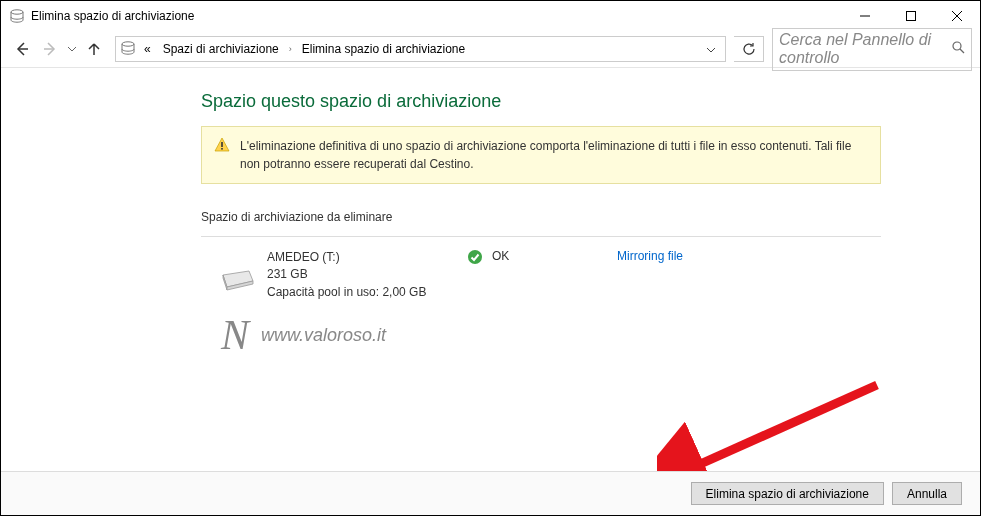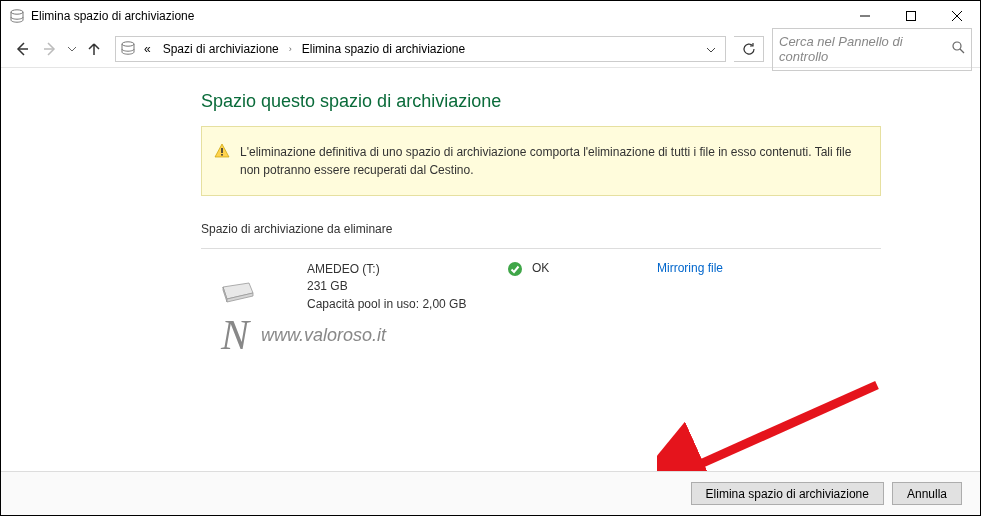--- a/index.html
+++ b/index.html
@@ -16,37 +16,37 @@
 .navbar { height: 36px; display: flex; align-items: center; padding: 0 8px; gap: 2px; }
 .nav-btn { width: 26px; height: 26px; display: flex; align-items: center; justify-content: center; color: #888; }
 .nav-btn.active { color: #333; }
 .nav-btn svg { width: 16px; height: 16px; }
 .nav-chev { width: 14px; color: #666; font-size: 10px; display:flex; align-items:center; justify-content:center;}
 .address { flex: 1; height: 26px; border: 1px solid #ccc; margin: 0 6px; display: flex; align-items: center; padding: 0 4px; font-size: 12px; gap: 4px; }
 .address .bc-sep { color: #666; font-size: 9px; padding: 0 2px; }
 .address .bc-item { padding: 2px 4px; }
 .address .bc-chev { margin-left: auto; color: #444; font-size: 10px; padding: 0 6px; }
 .refresh { width: 30px; height: 26px; border: 1px solid #ccc; border-left: none; display: flex; align-items: center; justify-content: center; color: #333; margin-right: 6px; }
-.search { width: 200px; height: 43px; border: 1px solid #ccc; display: flex; align-items: center; padding: 0 6px; color: #888; font-size: 13px; font-style: italic; }
+.search { width: 200px; height: 43px; border: 1px solid #ccc; display: flex; align-items: center; padding: 0 6px; color: #888; font-size: 16px; font-style: italic; }
 .search .sicon { margin-left: auto; color: #666; font-style: normal; }
 
 .hr { height: 1px; background: #e5e5e5; }
 
 
 .content { position: absolute; top: 72px; left: 0; right: 0; bottom: 44px; padding: 18px 0 0 200px; }
 .page-title { color: #0a6b3a; font-size: 18px; font-weight: 400; margin-bottom: 14px; }
-.warning-box { width: 680px; background: #fffcdc; border: 1px solid #e6e0a0; padding: 16px 12px; display: flex; align-items: flex-start; gap: 10px; font-size: 12px; color: #333; line-height: 1.5; }
+.warning-box { width: 680px; background: #fffcdc; border: 1px solid #e6e0a0; padding: 10px 12px; display: flex; align-items: flex-start; gap: 10px; font-size: 12px; color: #333; line-height: 1.5; }
 .warn-icon { flex-shrink: 0; }
 
 .section-label { font-size: 12px; color: #333; margin-top: 26px; margin-bottom: 12px; }
 .section-line { width: 680px; height: 1px; background: #ddd; margin-bottom: 12px; }
 
 .space-row { display: flex; width: 680px; }
 .drive-icon { width: 48px; margin-left: 18px; margin-top: 18px; flex-shrink: 0; }
-.space-info { width: 200px; font-size: 12px; color: #333; line-height: 1.45; margin-left: 40px; }
+.space-info { width: 200px; font-size: 12px; color: #333; line-height: 1.45; }
 .space-status { display: flex; align-items: flex-start; gap: 9px; font-size: 12px; color: #333; width: 150px; }
 .space-link { color: #0066cc; font-size: 12px; cursor: pointer; }
 
 .watermark { position: absolute; top: 310px; left: 220px; display: flex; align-items: center; gap: 12px; color: #888; font-size: 18px; font-style: italic; }
 .watermark .logo { font-family: 'Brush Script MT', cursive; font-size: 42px; font-style: italic; color: #888; }
 
 
 .arrow { position: absolute; top: 374px; left: 656px; pointer-events: none; }
 
 

